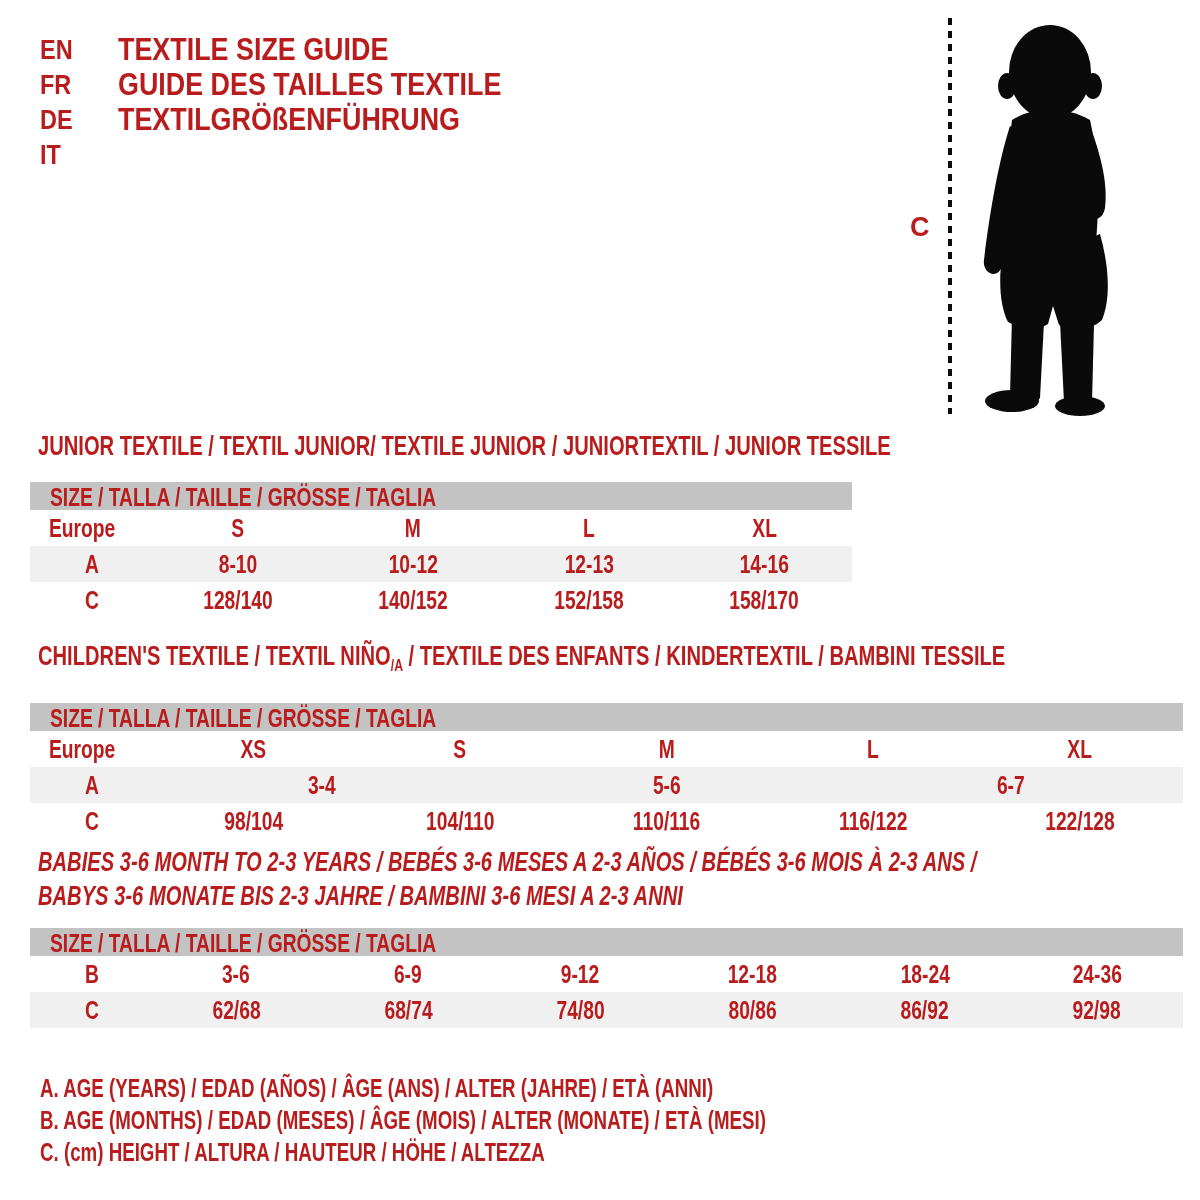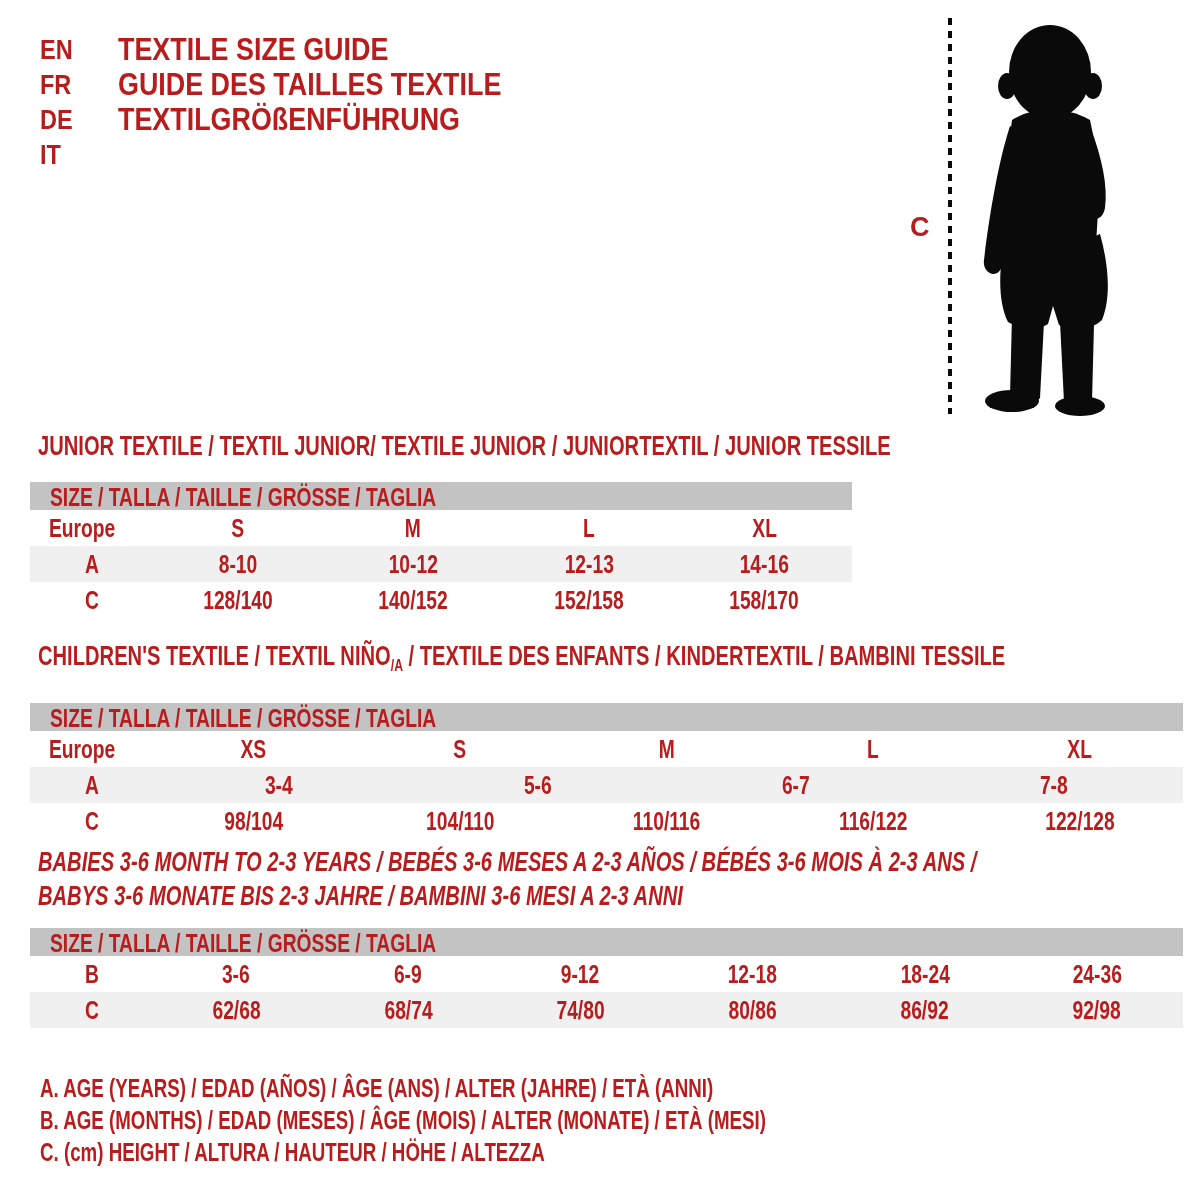--- a/index.html
+++ b/index.html
@@ -131,21 +131,20 @@
       <span class="tcell"><span class="sq74">S</span></span>
       <span class="tcell"><span class="sq74">M</span></span>
       <span class="tcell"><span class="sq74">L</span></span>
       <span class="tcell"><span class="sq74">XL</span></span>
     </div>
     <div class="trow stripe">
       <span class="tlabel"><span class="sq74 oL">A</span></span>
       <span class="tcell"><span class="sq74">3-4</span></span>
       <span class="tcell"><span class="sq74">5-6</span></span>
       <span class="tcell"><span class="sq74">6-7</span></span>
-      <span class="tcell"><span class="sq74">7-8</span></span>
     </div>
     <div class="trow">
       <span class="tlabel"><span class="sq74 oL">C</span></span>
       <span class="tcell"><span class="sq74">98/104</span></span>
       <span class="tcell"><span class="sq74">104/110</span></span>
       <span class="tcell"><span class="sq74">110/116</span></span>
       <span class="tcell"><span class="sq74">116/122</span></span>
       <span class="tcell"><span class="sq74">122/128</span></span>
     </div>
   </div>

